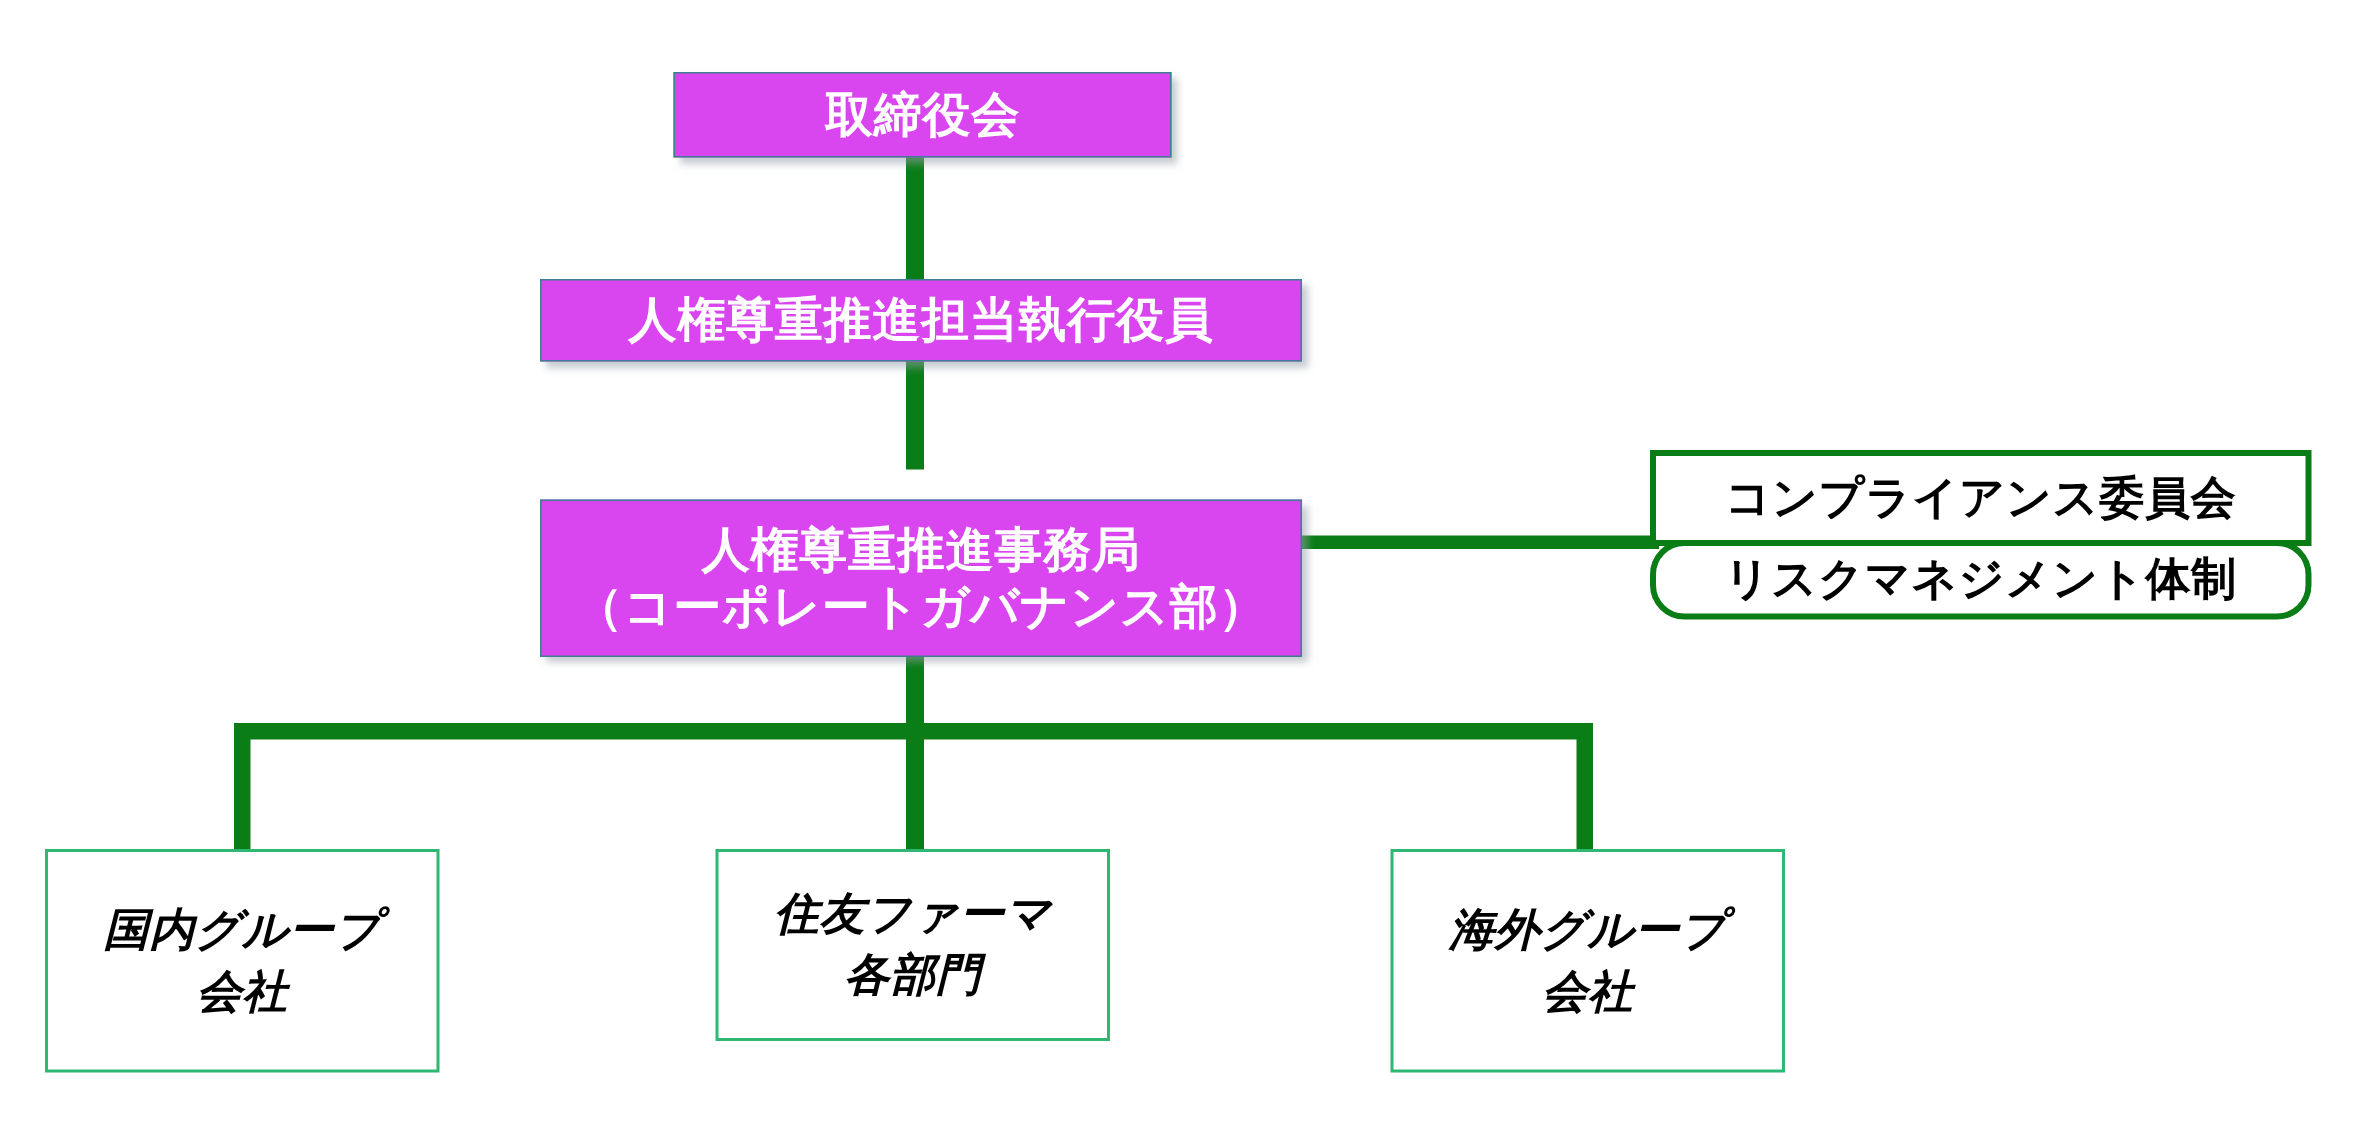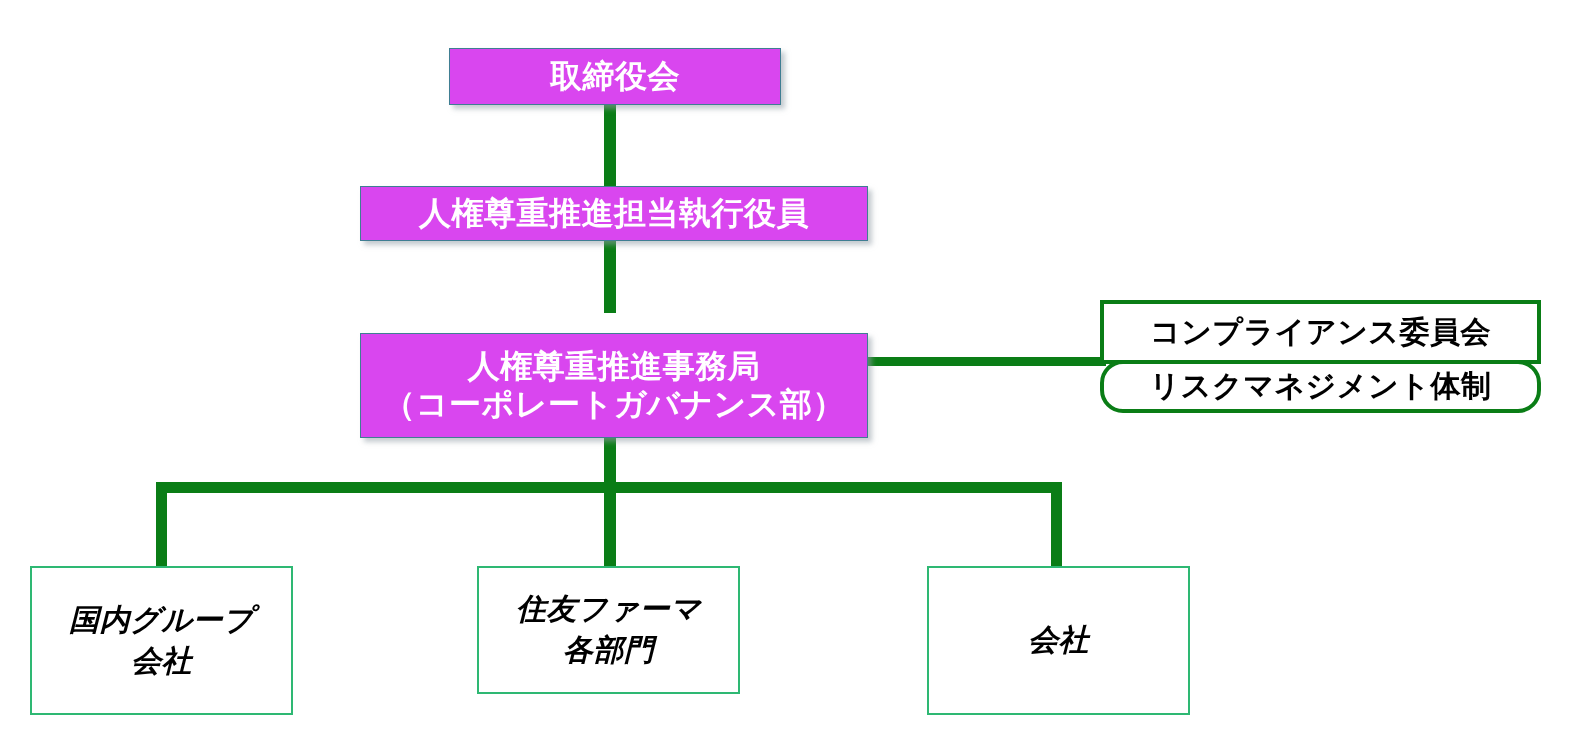--- a/index.html
+++ b/index.html
@@ -138,16 +138,17 @@
     <span class="line">国内グループ</span>
     <span class="line">会社</span>
   </div>
 
   <div class="leaf-box fs-leaf" style="left:477px; top:566px; width:263px; height:128px;">
     <span class="line">住友ファーマ</span>
     <span class="line">各部門</span>
   </div>
 
   <div class="leaf-box fs-leaf" style="left:927px; top:566px; width:263px; height:149px;">
+    <span class="line">海外グループ</span>
     <span class="line">会社</span>
   </div>
 
 </div>
 
 </body></html>

